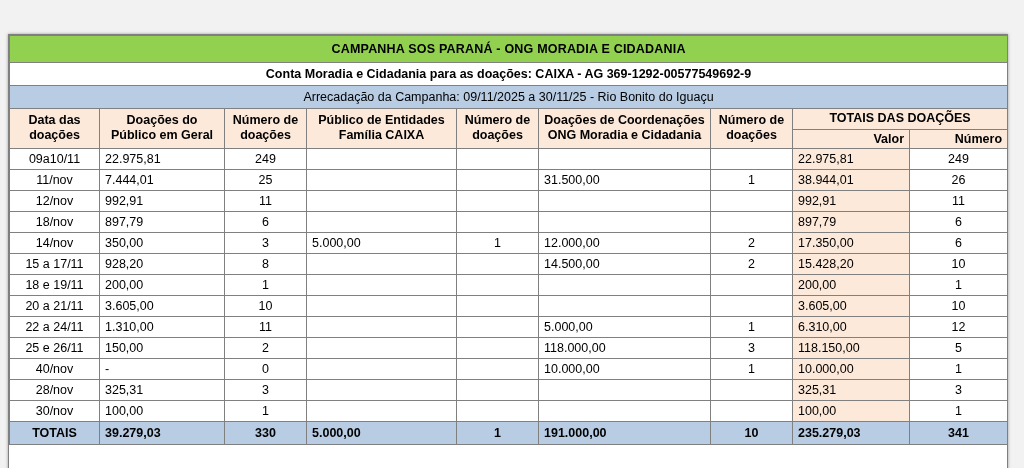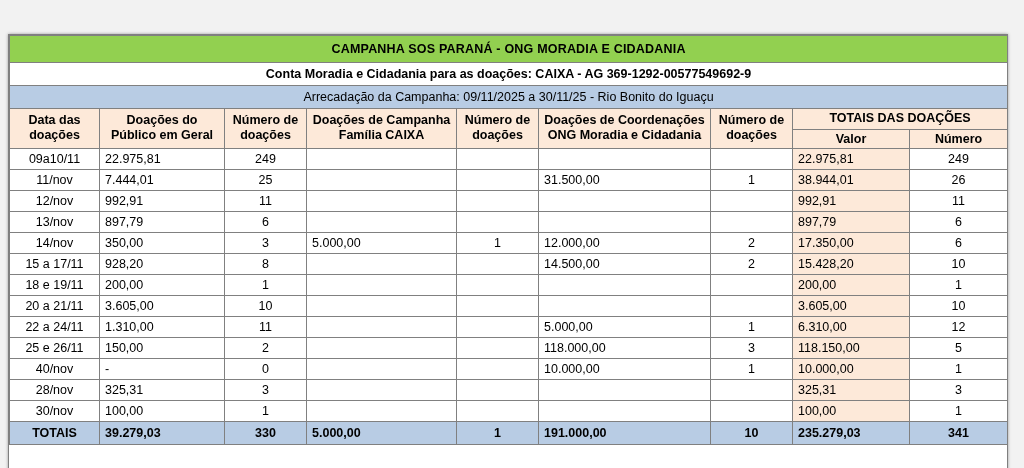--- a/index.html
+++ b/index.html
@@ -74,21 +74,21 @@
     font-size: 11.5px;
     line-height: 1.25;
     color: #000;
   }
   .hdr td.totais-hdr {
     background: #fde9d9;
     color: #000000;
   }
   .hdr-sub td {
     background: #fde9d9;
-    text-align: center;
+    text-align: right;
     font-weight: bold;
     font-size: 11.5px;
   }
   tbody.body-rows td {
     height: 21px;
     font-size: 12.5px;
   }
   td.c { text-align: center; }
   td.r { text-align: left; }
   td.tot-col {
@@ -126,21 +126,21 @@
         <tr class="subtitle-row">
           <td colspan="9">Conta Moradia e Cidadania para as doações: CAIXA - AG 369-1292-00577549692-9</td>
         </tr>
         <tr class="period-row">
           <td colspan="9">Arrecadação da Campanha: 09/11/2025 a 30/11/25 -  Rio Bonito do Iguaçu</td>
         </tr>
         <tr class="hdr">
           <td rowspan="2">Data das doações</td>
           <td rowspan="2">Doações do Público em Geral</td>
           <td rowspan="2">Número de doações</td>
-          <td rowspan="2">Doações de Campanha Família CAIXA</td>
+          <td rowspan="2">Público de Entidades Família CAIXA</td>
           <td rowspan="2">Número de doações</td>
           <td rowspan="2">Doações de Coordenações ONG Moradia e Cidadania</td>
           <td rowspan="2">Número de doações</td>
           <td colspan="2" class="totais-hdr">TOTAIS DAS DOAÇÕES</td>
         </tr>
         <tr class="hdr-sub">
           <td>Valor</td>
           <td>Número</td>
         </tr>
       </tbody>
@@ -172,21 +172,21 @@
           <td class="r">992,91</td>
           <td class="c">11</td>
           <td class="r"></td>
           <td class="c"></td>
           <td class="r"></td>
           <td class="c"></td>
           <td class="r tot-col">992,91</td>
           <td class="c">11</td>
         </tr>
         <tr>
-          <td class="c">13/nov</td>
+          <td class="c">18/nov</td>
           <td class="r">897,79</td>
           <td class="c">6</td>
           <td class="r"></td>
           <td class="c"></td>
           <td class="r"></td>
           <td class="c"></td>
           <td class="r tot-col">897,79</td>
           <td class="c">6</td>
         </tr>
         <tr>

